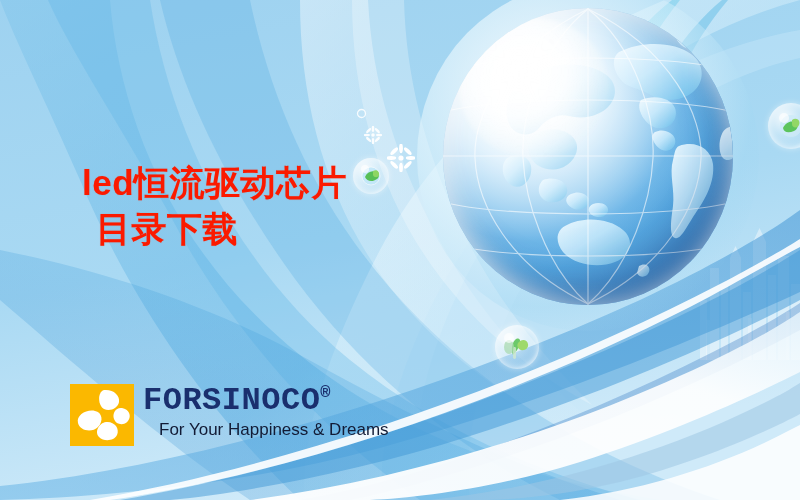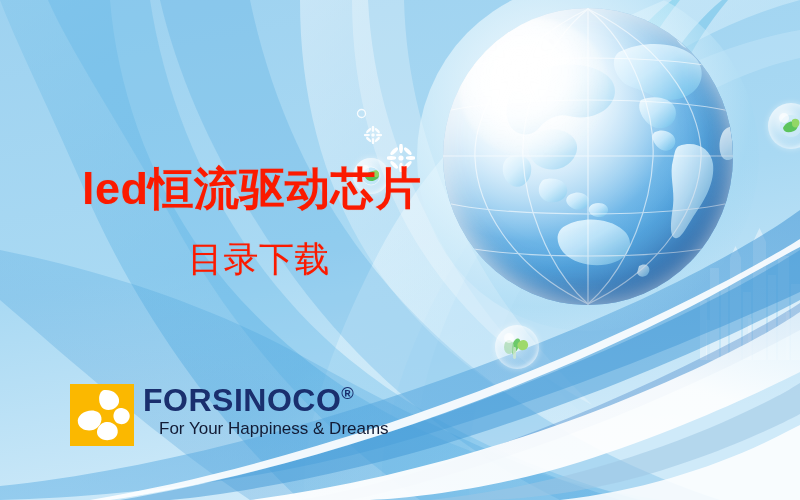--- a/index.html
+++ b/index.html
@@ -109,40 +109,39 @@
     left: 82px;
     top: 160px;
     width: 340px;
     color: #fb1a00;
     line-height: 1.30;
     letter-spacing: 0.5px;
     text-shadow: 0 0 1px rgba(255,60,0,0.35);
   }
   .headline-line1 {
     display: block;
-    font-size: 45px;
+    font-size: 35px;
     font-weight: 600;
     white-space: nowrap;
   }
   .headline-line1 .latin {
     font-family: "Liberation Sans", sans-serif;
     font-weight: 700;
   }
   .headline-line1 .han,
   .headline-line2 {
     font-family: "DejaVu Serif", "Liberation Serif", serif;
   }
   .headline-line2 {
     display: block;
     font-size: 35px;
-    font-weight: 400;
+    font-weight: 700;
     padding-left: 14px;
-    margin-top: 18px;
+    margin-top: 0;
     white-space: nowrap;
-    text-align: center;
   }
 
   
   .logo {
     position: absolute;
     left: 70px;
     top: 384px;
     display: flex;
     align-items: flex-start;
   }
@@ -152,21 +151,21 @@
     background: #fbb800;
     flex: 0 0 auto;
   }
   .logo-text {
     margin-left: 9px;
     display: flex;
     flex-direction: column;
     justify-content: flex-start;
   }
   .logo-name {
-    font-family: Liberation Sans, sans-serif;
+    font-family: Liberation Mono, monospace;
     font-weight: 700;
     font-size: 32px;
     line-height: 32px;
     color: #1a2f6e;
     letter-spacing: 0.5px;
     white-space: nowrap;
   }
   .logo-name .reg {
     font-size: 17px;
     vertical-align: super;

